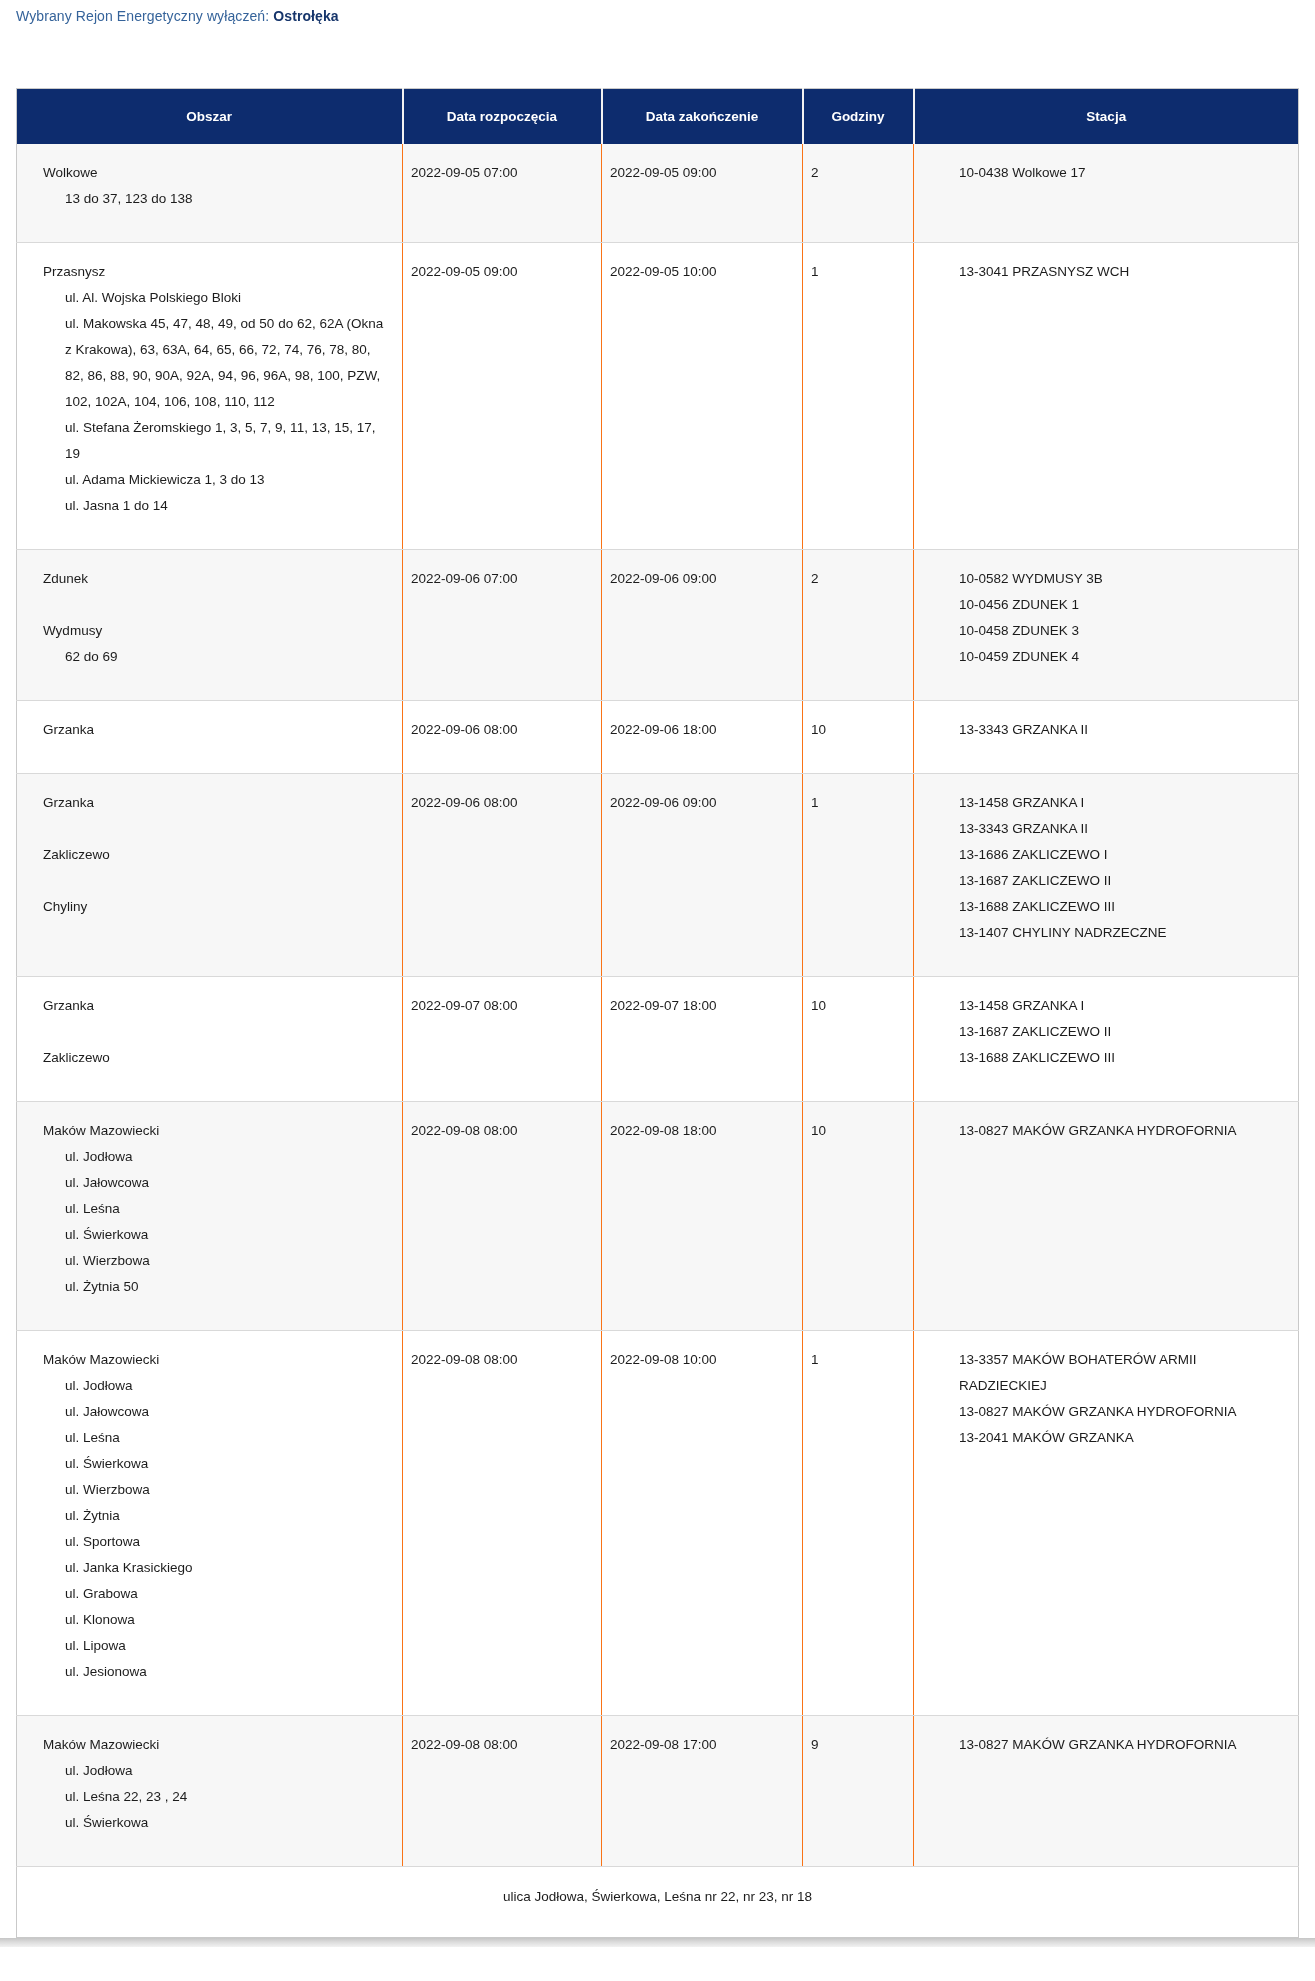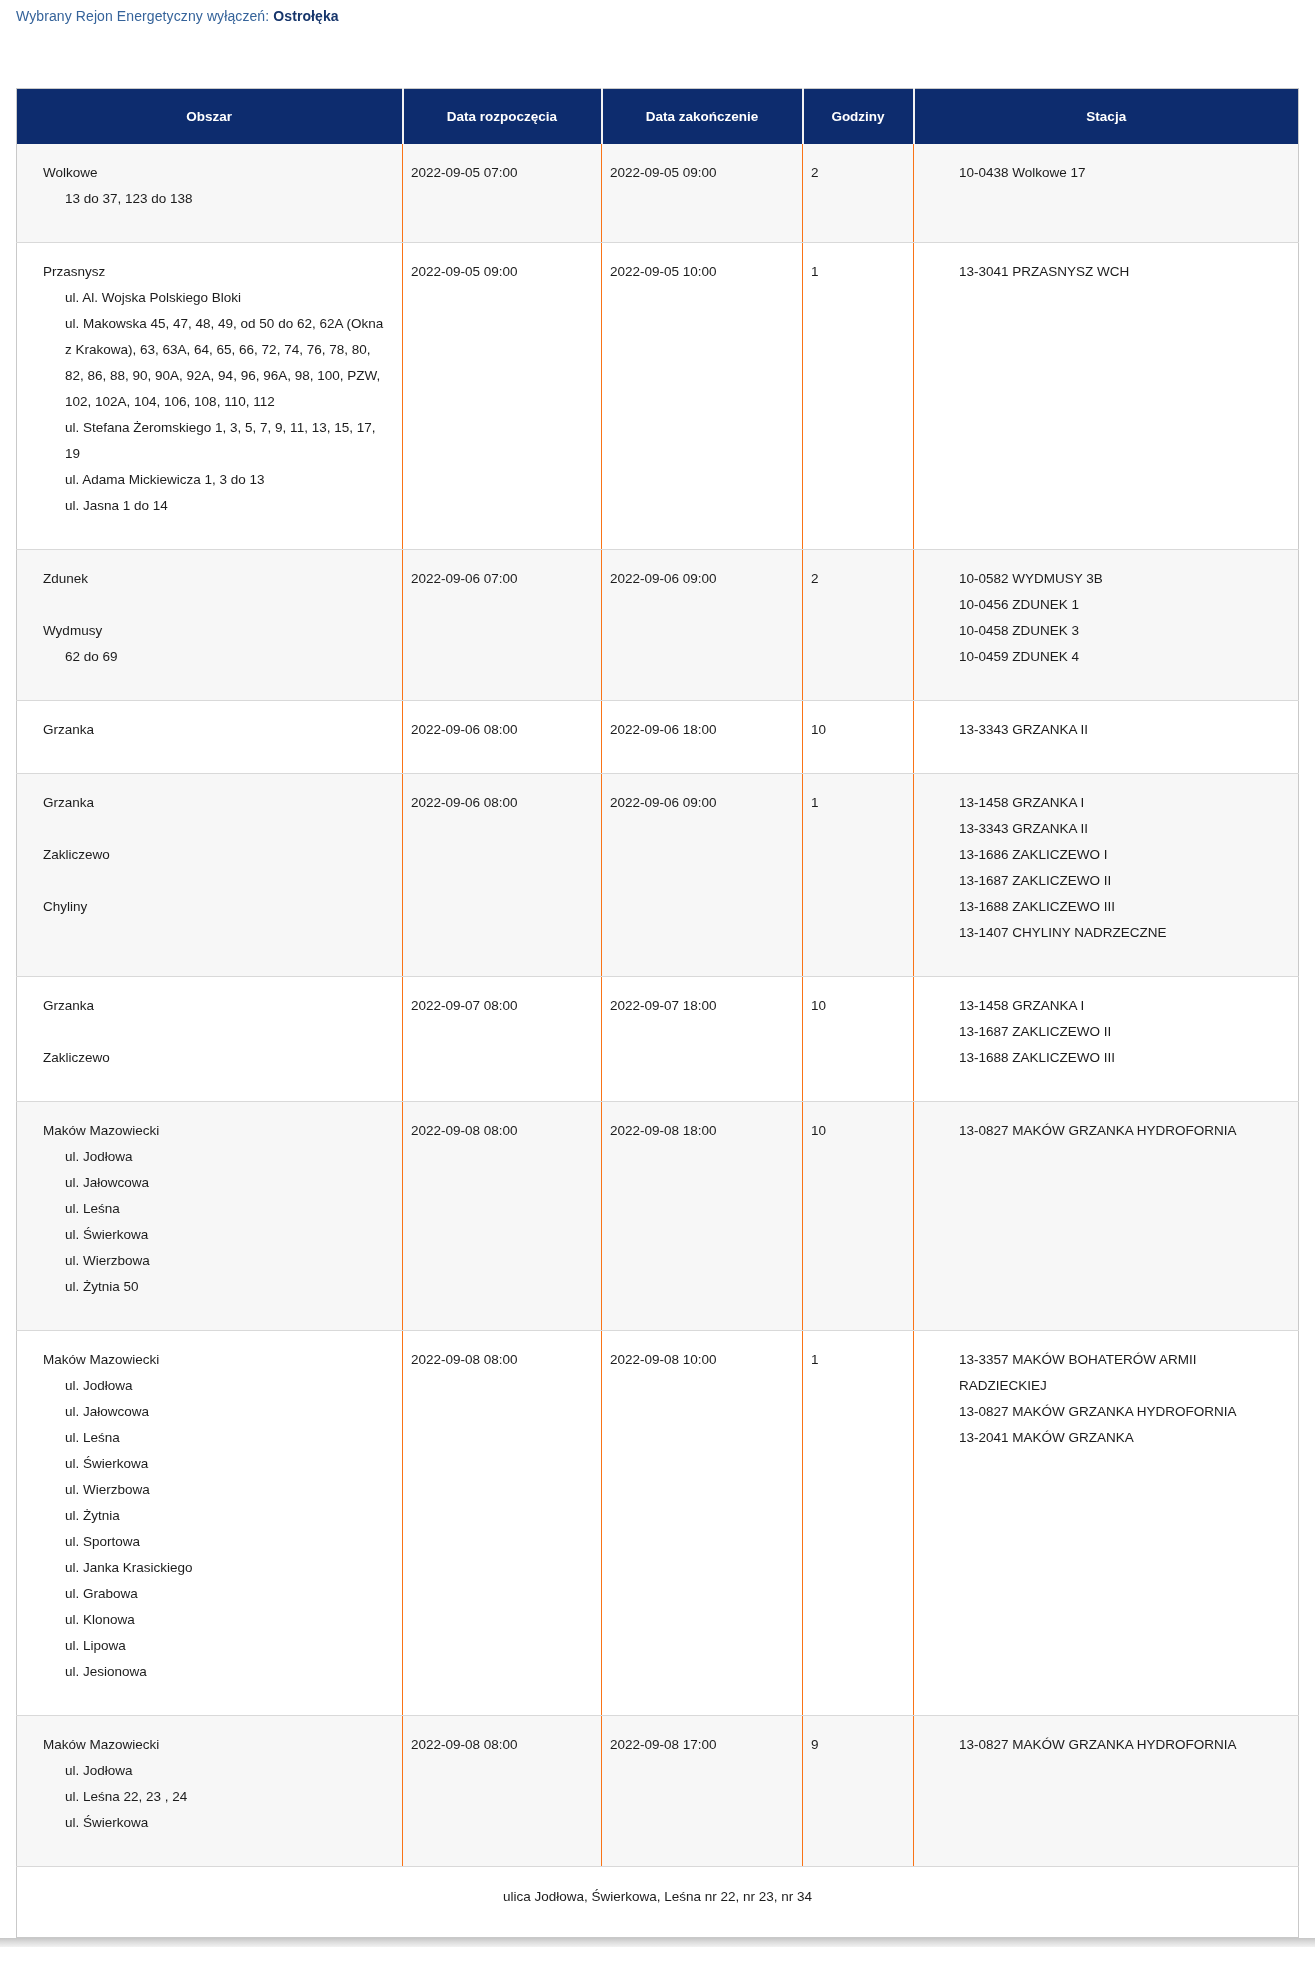--- a/index.html
+++ b/index.html
@@ -240,20 +240,20 @@
           <td class="center">2022-09-08 08:00</td>
           <td class="center">2022-09-08 17:00</td>
           <td class="center">9</td>
           <td class="center stations">
             <div class="line">13-0827 MAKÓW GRZANKA HYDROFORNIA</div>
           </td>
         </tr>
       </tbody>
     <tfoot>
       <tr>
-        <td colspan="5" class="footer-note">ulica Jodłowa, Świerkowa, Leśna nr 22, nr 23, nr 34</td>
+        <td colspan="5" class="footer-note">ulica Jodłowa, Świerkowa, Leśna nr 22, nr 23, nr 18</td>
       </tr>
     </tfoot>
   </table>
 
 </div>
 
 <div class="table-shadow"></div>
 
 </body></html>

